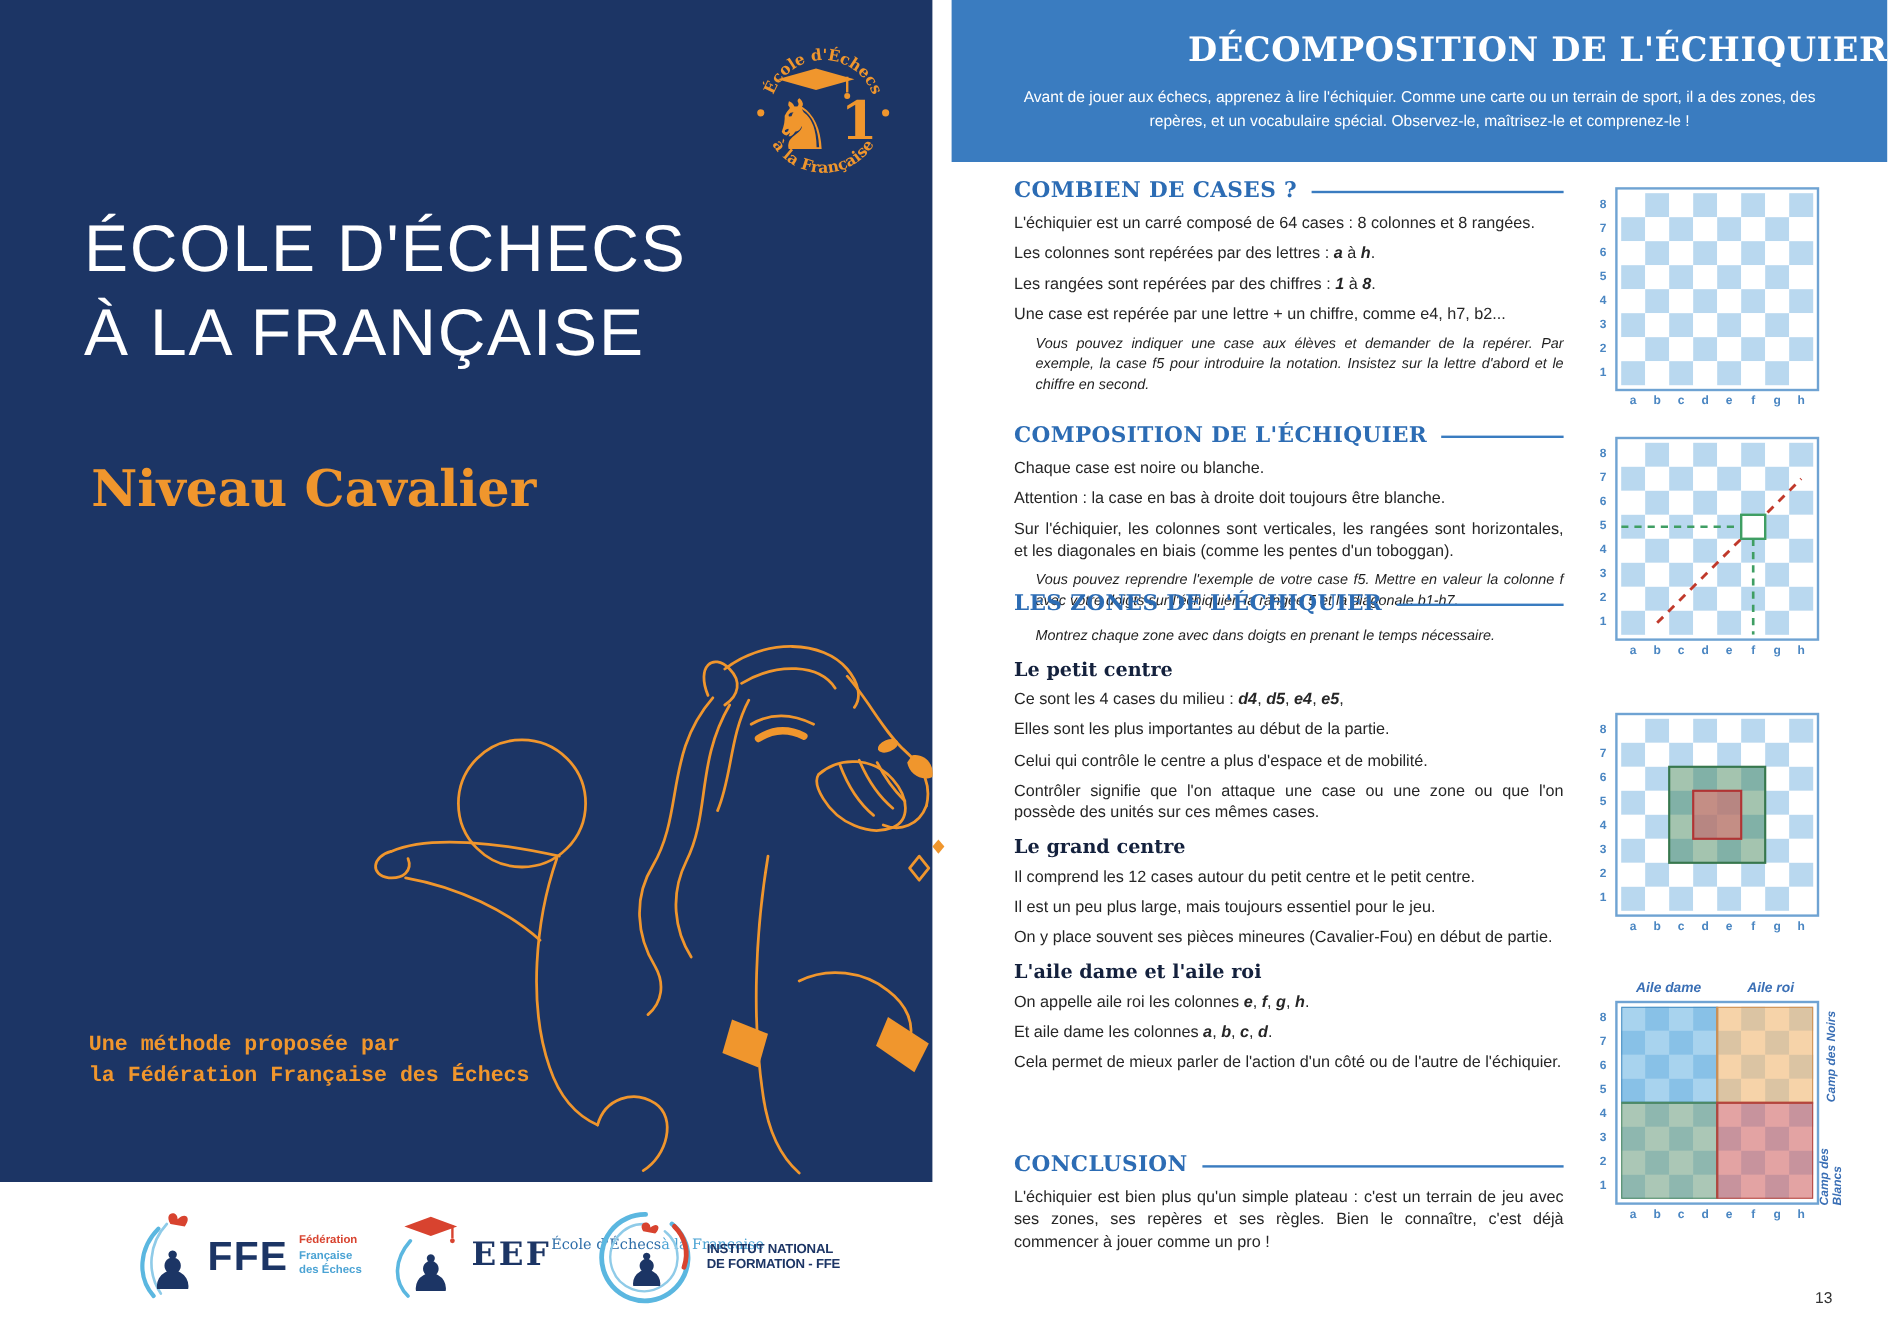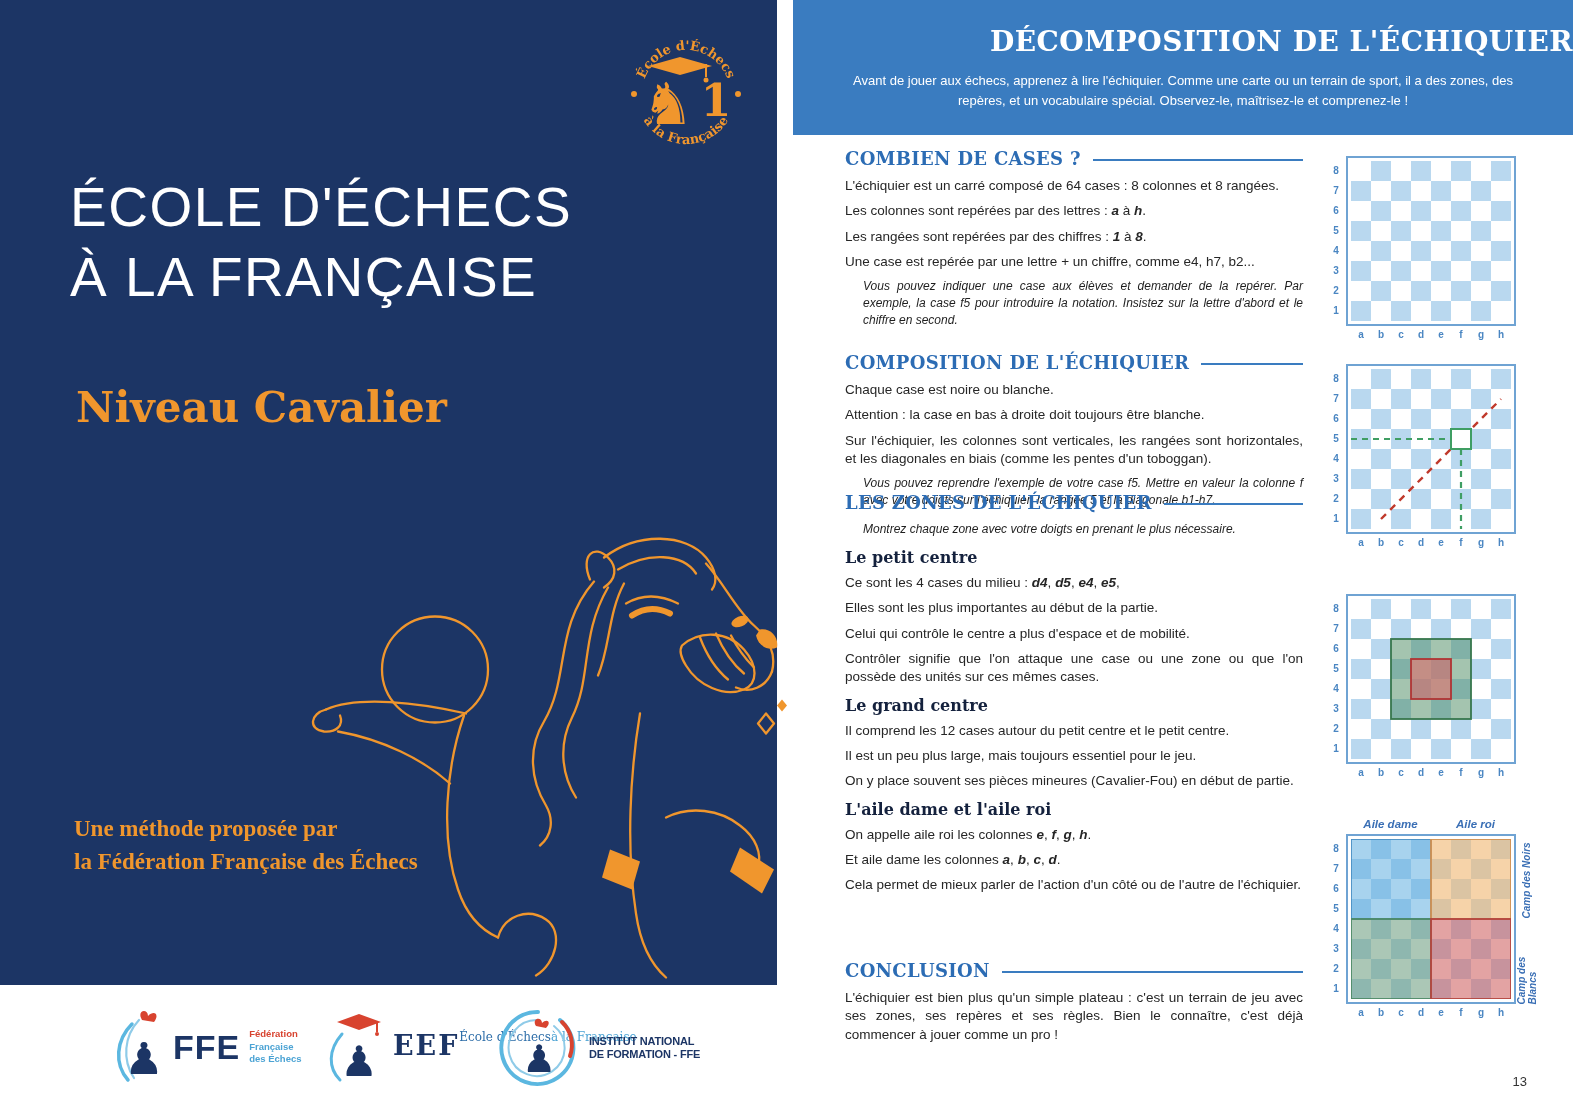--- a/index.html
+++ b/index.html
@@ -15,22 +15,22 @@
   
   .cover{position:absolute;left:0;top:0;width:777px;height:985px;background:var(--navy);}
   .badge{position:absolute;left:622px;top:30px;width:128px;height:128px;}
   .badge text{font-family:"DejaVu Serif",serif;font-weight:bold;}
   .cover-title{position:absolute;left:70px;top:172px;color:#fff;font-size:55px;line-height:1.28;
     letter-spacing:1.5px;font-weight:400;}
   .cover-level{position:absolute;left:76px;top:383px;color:var(--orange);
     font-family:"DejaVu Serif",serif;font-weight:bold;font-size:42px;}
   .cover-guide{position:absolute;left:76px;top:420px;color:var(--orange);
     font-family:"DejaVu Serif",serif;font-size:27px;}
-  .cover-method{position:absolute;left:74px;top:812px;color:var(--orange);
-    font-family:Liberation Serif, serif;font-weight:bold;font-size:23px;line-height:1.45;}
+  .cover-method{position:absolute;left:74px;top:858px;color:var(--orange);
+    font-family:Liberation Mono, monospace;font-weight:bold;font-size:18px;line-height:1.45;}
   .horse{position:absolute;left:288px;top:515px;width:500px;height:465px;}
   .horse path,.horse circle{fill:none;stroke:var(--orange);stroke-width:2.3;stroke-linecap:round;stroke-linejoin:round;}
   .horse .fill{fill:var(--orange);stroke:none;}
   .horse .thick{stroke-width:6;}
 
   
   .logos{position:absolute;left:0;top:1000px;width:777px;height:110px;}
   .logo{position:absolute;display:flex;align-items:center;gap:9px;}
   .logo-ffe{left:112px;top:8px;}
   .logo-eef{left:328px;top:4px;}
@@ -231,21 +231,21 @@
           <p class="body-p"><span>Chaque case est noire ou blanche.</span></p>
           <p class="body-p"><span>Attention : la case en bas à droite doit toujours être blanche.</span></p>
           <p class="body-p"><span>Sur l'échiquier, les colonnes sont verticales, les rangées sont horizontales, et les diagonales en biais (comme les pentes d'un toboggan).</span></p>
           <p class="note"><span>Vous pouvez reprendre l'exemple de votre case f5. Mettre en valeur la colonne f avec votre doigts sur l'échiquier, la rangée 5 et la diagonale b1-h7.</span></p>
         </section>
         <section class="doc-section" style="top: 492px;">
           <div class="sec-head-row">
             <h2 class="sec-heading">LES ZONES DE L'ÉCHIQUIER</h2>
             <span class="sec-rule"></span>
           </div>
-          <p class="note"><span>Montrez chaque zone avec votre doigts en prenant le plus nécessaire.</span></p>
+          <p class="note"><span>Montrez chaque zone avec dans doigts en prenant le temps nécessaire.</span></p>
           <h3 class="subhead">Le petit centre</h3>
           <p class="body-p"><span>Ce sont les 4 cases du milieu : </span><span class="em">d4</span><span>, </span><span class="em">d5</span><span>, </span><span class="em">e4</span><span>, </span><span class="em">e5</span><span>,</span></p>
           <p class="body-p"><span>Elles sont les plus importantes au début de la partie.</span></p>
           <p class="body-p"><span>Celui qui contrôle le centre a plus d'espace et de mobilité.</span></p>
           <p class="body-p"><span>Contrôler signifie que l'on attaque une case ou une zone ou que l'on possède des unités sur ces mêmes cases.</span></p>
           <h3 class="subhead">Le grand centre</h3>
           <p class="body-p"><span>Il comprend les 12 cases autour du petit centre et le petit centre.</span></p>
           <p class="body-p"><span>Il est un peu plus large, mais toujours essentiel pour le jeu.</span></p>
           <p class="body-p"><span>On y place souvent ses pièces mineures (Cavalier-Fou) en début de partie.</span></p>
           <h3 class="subhead">L'aile dame et l'aile roi</h3>

